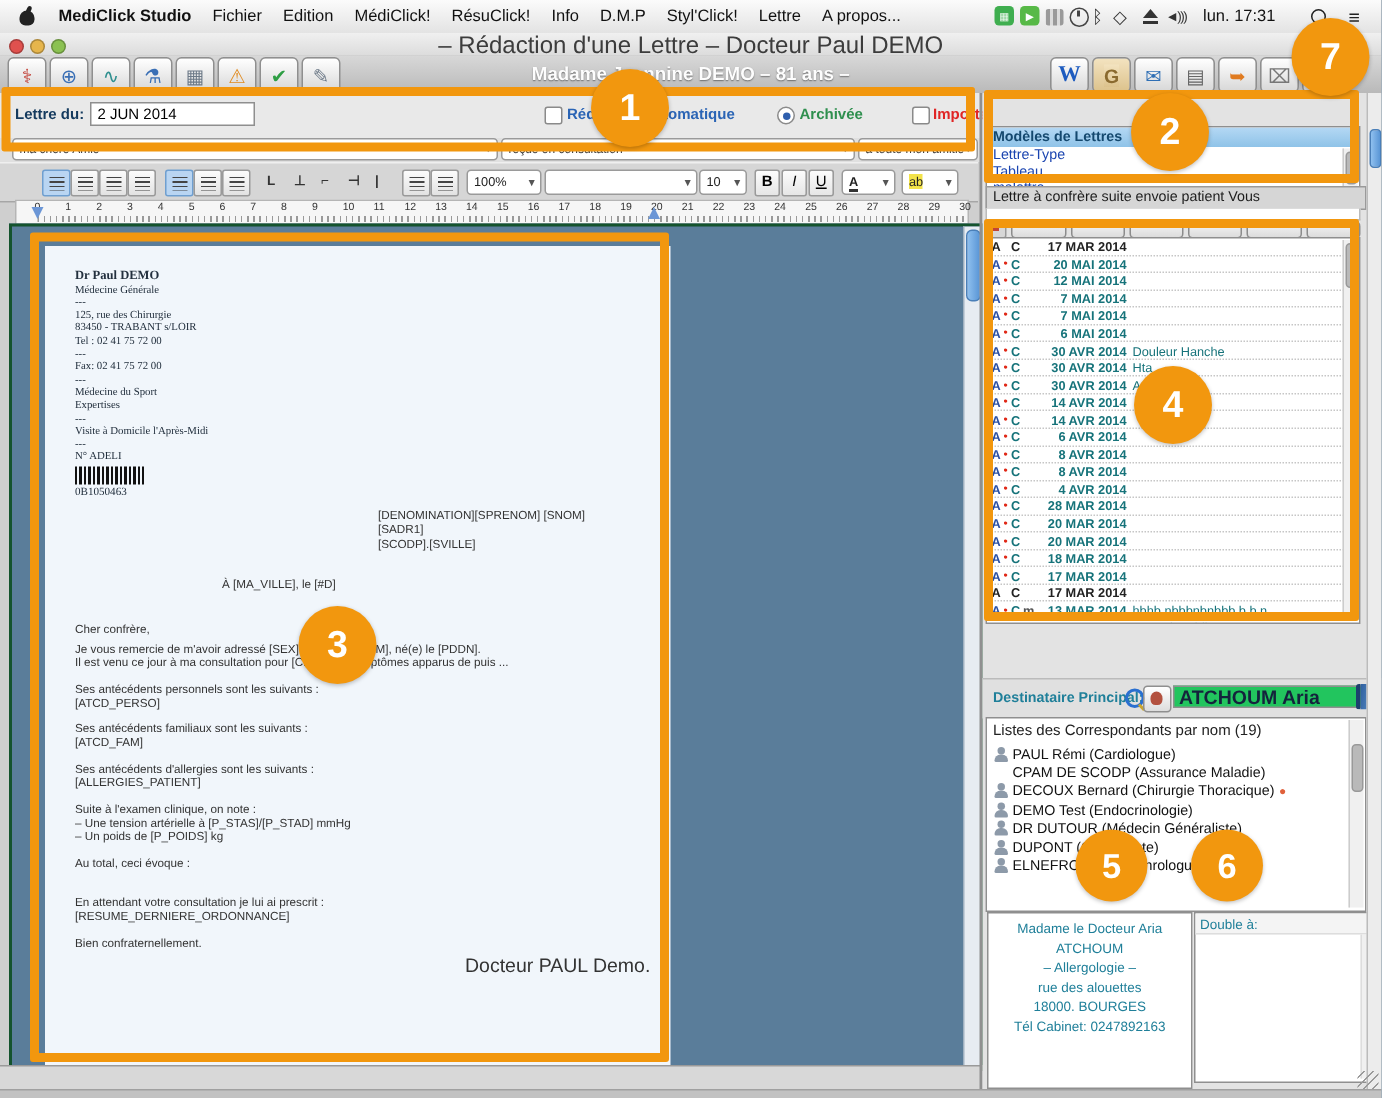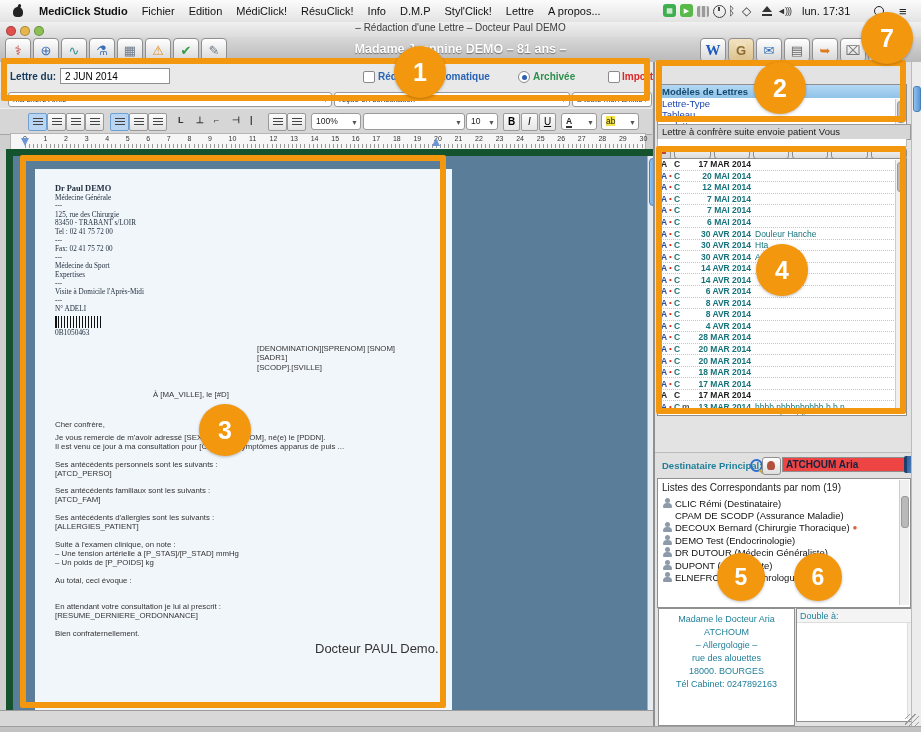--- a/index.html
+++ b/index.html
@@ -28,21 +28,21 @@
   .ic-search::after{content:"";position:absolute;left:7px;top:7px;width:4px;height:1.5px;background:#222;transform:rotate(45deg);transform-origin:0 0;}
   .ic-list{font-size:13px;color:#222;font-weight:bold;}
   .clock-text{font-size:11px;color:#111;white-space:nowrap;}
 
   
   .titlebar{position:absolute;left:0;top:22px;width:921px;height:15px;background:linear-gradient(#f0f0f0,#dcdcdc);border-bottom:1px solid #c2c2c2;}
   .tl{position:absolute;top:4px;width:8px;height:8px;border-radius:50%;border:1px solid rgba(0,0,0,.25);}
   .tl.red{left:6px;background:#e0514e;}
   .tl.yel{left:20px;background:#e6b54c;}
   .tl.grn{left:34px;background:#8bc152;}
-  .win-title{position:absolute;left:0;right:0;top:0;text-align:center;font-size:10px;color:#3c3c3c;}
+  .win-title{position:absolute;left:0;right:0;top:0;text-align:center;font-size:16px;color:#3c3c3c;}
   .toolbar{position:absolute;left:0;top:37px;width:921px;height:25px;background:linear-gradient(#d8d8d8,#b9b9b9);border-bottom:1px solid #8f8f8f;}
   .patient-title{position:absolute;left:0;right:0;top:5px;text-align:center;font-size:12.5px;font-weight:bold;color:#fdfdfd;text-shadow:0 1px 1px rgba(0,0,0,.45);}
   .toolgroup{position:absolute;top:1px;display:flex;gap:2px;}
   .toolgroup.left{left:5px;}
   .toolgroup.right{left:700px;}
   .toolbtn{width:24px;height:22px;border:1px solid #8f8f8f;border-radius:4px;background:linear-gradient(#ffffff,#d7d7d7);display:flex;align-items:center;justify-content:center;font-size:13px;}
   .t-red{color:#c03a30;} .t-blue{color:#3a6fb5;} .t-teal{color:#2e8f8f;} .t-gray{color:#6d7a88;} .t-orange{color:#e08a1e;} .t-green{color:#2e9e44;}
   .r-word{color:#1d5bbf;font-weight:bold;font-family:"Liberation Serif",serif;font-size:15px;}
   .r-notes{color:#8a6a2f;font-weight:bold;background:linear-gradient(#f3e3c0,#dcc28c);}
   .r-globe{color:#2f6fb5;} .r-print{color:#666;} .r-send{color:#e07b20;} .r-trash{color:#777;} .r-valid{color:#2e9e44;font-weight:bold;}
@@ -75,21 +75,21 @@
   .hl{background:#f3e34a;}
 
   
   .ruler{position:absolute;left:10px;top:133px;width:634px;height:15px;background:#f6f6f6;border:1px solid #b5b5b5;font-size:7px;color:#333;}
   .ruler-num{position:absolute;top:1px;}
   .ruler .ticks{position:absolute;left:14px;right:0;bottom:1px;height:4px;background:repeating-linear-gradient(90deg,#999 0 1px,transparent 1px 4.11px);}
   .mark-l{position:absolute;left:10px;top:4px;width:0;height:0;border-left:4px solid transparent;border-right:4px solid transparent;border-top:8px solid #6b96d6;}
   .mark-r{position:absolute;left:421px;top:4px;width:0;height:0;border-left:4px solid transparent;border-right:4px solid transparent;border-bottom:8px solid #6b96d6;}
 
   
-  .canvas{position:absolute;left:6px;top:149px;width:646px;height:561px;background:#5a7d9a;border:7px solid #14532d;}
+  .canvas{position:absolute;left:6px;top:149px;width:646px;height:561px;background:#5a7d9a;border:2px solid #14532d;}
   .vscroll{position:absolute;right:0;top:0;width:11px;height:100%;background:#e7ecf2;border-left:1px solid #9fb0c0;}
   .vthumb{position:absolute;left:1px;top:2px;width:8px;height:46px;border-radius:4px;background:linear-gradient(90deg,#8fc0ef,#5a96d6);border:1px solid #4a7fb8;}
   .page{position:absolute;left:22px;top:13px;width:417px;height:546px;background:#f1f6fb;}
   .letterhead{position:absolute;left:20px;top:16px;font-family:"Liberation Serif",serif;font-size:7.2px;line-height:8.6px;color:#23303e;}
   .letterhead div:first-child{font-size:8.4px;font-weight:bold;}
   .barcode{width:46px;height:12px;margin-top:2px;background:repeating-linear-gradient(90deg,#111 0 1.5px,transparent 1.5px 3px);}
   .bc-num{font-size:7.4px;margin-top:1px;}
   .recipient{position:absolute;left:222px;top:175px;font-size:7.8px;line-height:9.3px;color:#333;}
   .dateline{position:absolute;left:118px;top:221px;font-size:7.8px;color:#333;}
   .salutation{position:absolute;left:20px;top:251px;font-size:7.8px;color:#333;}
@@ -126,21 +126,21 @@
   .dscroll{position:absolute;right:1px;top:1px;width:9px;height:253px;background:#f0f0f0;border-left:1px solid #ccc;}
   .dthumb{position:absolute;left:1px;top:2px;width:6px;height:28px;border-radius:3px;background:#b9b9b9;border:1px solid #999;}
 
   
   .destrow{position:absolute;left:0px;top:390px;width:266px;height:26px;background:#e0e0e0;border-top:1px solid #bbb;}
   .dest-label{position:absolute;left:7px;top:7px;font-size:9.5px;font-weight:bold;color:#1f7f99;}
   .sk{position:absolute;left:95px;top:6px;width:9px;height:9px;border:2px solid #2a6fd0;border-radius:50%;}
   .sk::after{content:"";position:absolute;left:8px;top:8px;width:5px;height:2px;background:#caa52c;transform:rotate(45deg);transform-origin:0 0;}
   .facebtn{position:absolute;left:107px;top:4px;width:17px;height:16px;border:1px solid #8f8f8f;border-radius:3px;background:linear-gradient(#fff,#ddd);}
   .facebtn::after{content:"";position:absolute;left:4px;top:3px;width:8px;height:9px;border-radius:50% 50% 40% 40%;background:#b3513f;}
-  .dest-input{position:absolute;left:127px;top:4px;width:118px;height:13px;border:1px solid #8f8f8f;background:#ef4444;font-size:10px;font-weight:bold;color:#14233c;padding:0 3px;font-family:"Liberation Sans",sans-serif;}
+  .dest-input{position:absolute;left:127px;top:4px;width:118px;height:13px;border:1px solid #8f8f8f;background:#22c55e;font-size:13px;font-weight:bold;color:#14233c;padding:0 3px;font-family:"Liberation Sans",sans-serif;}
   .bookbtn{position:absolute;left:249px;top:3px;width:13px;height:17px;background:linear-gradient(100deg,#2e5f9e,#6ea3d8);border-radius:2px;border-left:3px solid #1d3f6e;}
 
   
   .corr{position:absolute;left:2px;top:416px;width:252px;height:128px;background:#fff;border:1px solid #8f8f8f;overflow:hidden;}
   .corr-header{font-size:10px;color:#222;padding:3px 0 4px 4px;}
   .crow{display:flex;align-items:center;height:12.4px;font-size:9.5px;color:#111;padding-left:4px;white-space:nowrap;}
   .crow.sel .cname{background:#8cc2ef;font-weight:bold;}
   .avatar{width:11px;height:11px;position:relative;margin-right:2px;flex:0 0 11px;}
   .avatar::before{content:"";position:absolute;left:3px;top:0px;width:5px;height:5px;border-radius:50%;background:#8d9aa9;}
   .avatar::after{content:"";position:absolute;left:1px;top:5px;width:9px;height:5px;border-radius:4px 4px 1px 1px;background:#8d9aa9;}
@@ -650,21 +650,21 @@
       <span class="sk"></span>
       <span class="facebtn"></span>
       <input class="dest-input" value="ATCHOUM Aria" style="">
       <span class="bookbtn"></span>
     </div>
 
     <div class="corr">
       <div class="corr-header">Listes des Correspondants par nom (19)</div>
         <div class="crow">
           <span class="avatar av-man"></span>
-          <span class="cname">CLIC Rémi (Destinataire)</span>
+          <span class="cname">PAUL Rémi (Cardiologue)</span>
           <span class="cbadge"></span>
         </div>
         <div class="crow">
           <span class="avatar av-none"></span>
           <span class="cname">CPAM DE SCODP (Assurance Maladie)</span>
           <span class="cbadge"></span>
         </div>
         <div class="crow">
           <span class="avatar av-man"></span>
           <span class="cname">DECOUX Bernard (Chirurgie Thoracique)</span>

